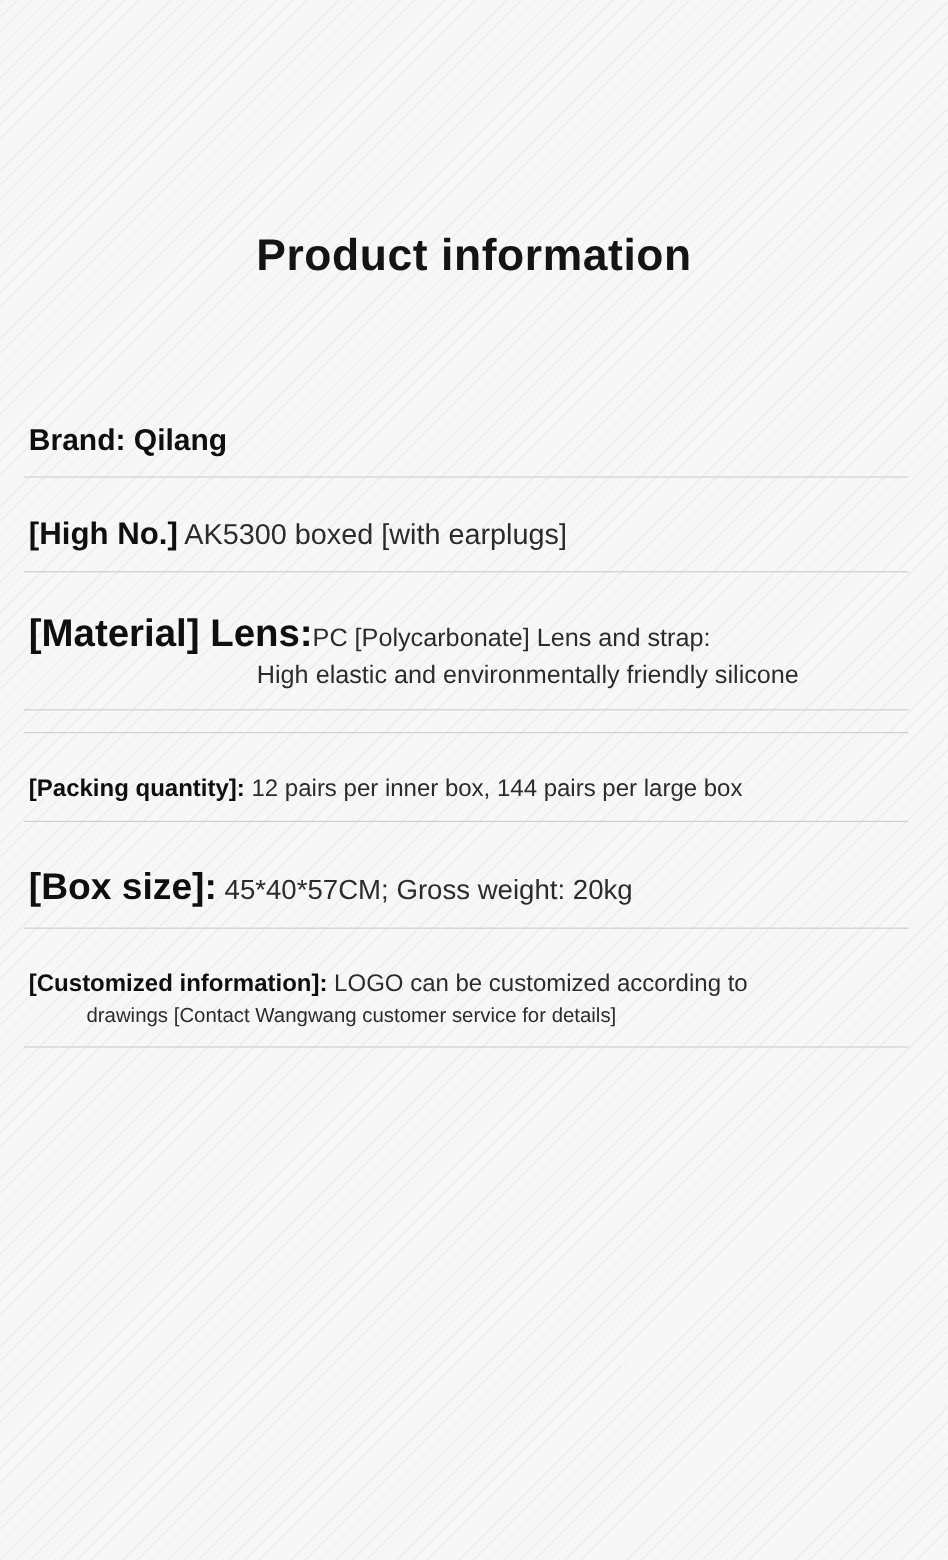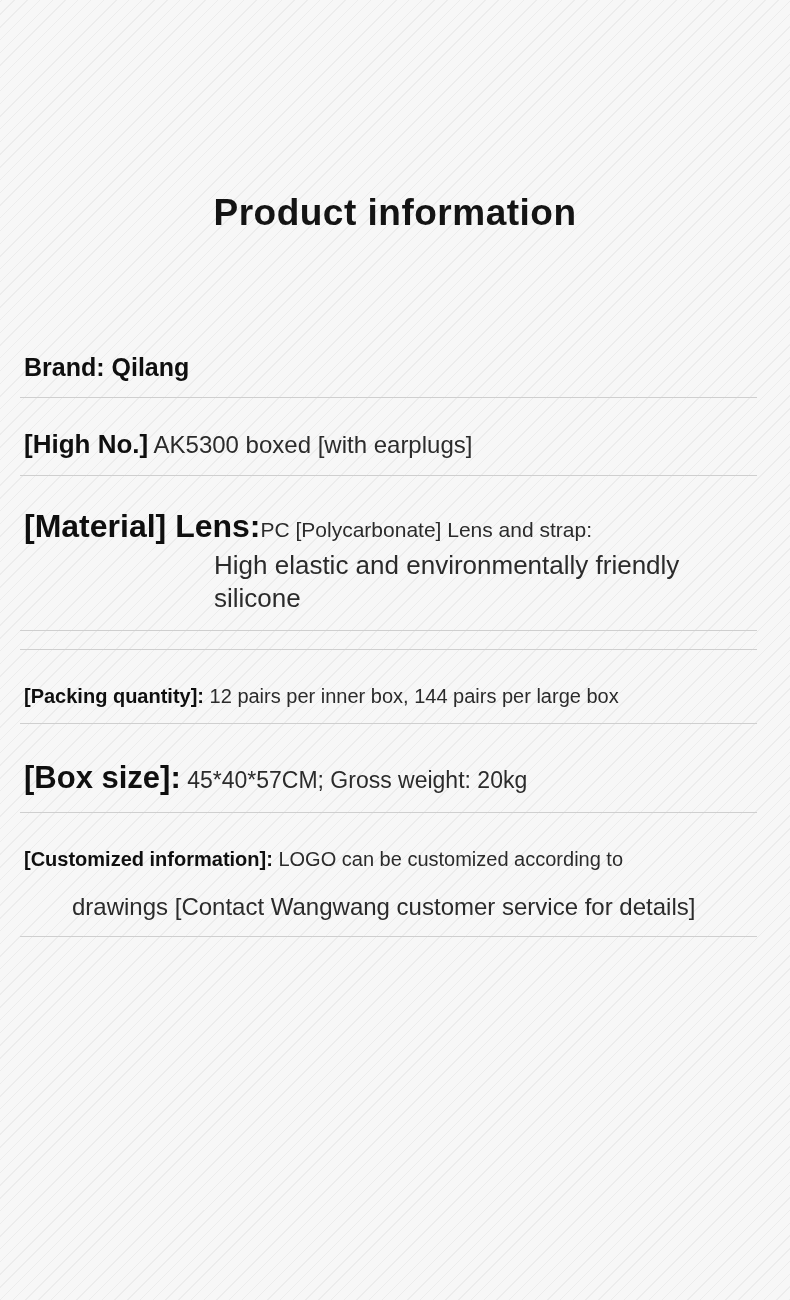--- a/index.html
+++ b/index.html
@@ -83,42 +83,42 @@
   .r-brand .lbl { font-size: 25px; }
 
   .r-item .spec-text { font-size: 24px; padding-top: 12px; }
   .r-item .lbl { font-size: 26px; }
 
   .r-material .spec-text { font-size: 21px; padding-top: 12px; }
   .r-material .lbl { font-size: 32px; }
   .r-material .second-line {
     display: block;
     padding-left: 190px;
-    font-size: 26px;
+    font-size: 21px;
     color: #2b2b2b;
     margin-top: 2px;
   }
 
   .r-weight .spec-text { font-size: 23px; padding-top: 16px; }
   .r-weight .lbl { font-size: 27px; }
 
   .r-packing .spec-text { font-size: 20px; padding-top: 16px; }
   .r-packing .lbl { font-size: 20px; }
 
   .r-box .spec-text { font-size: 23px; padding-top: 16px; }
   .r-box .lbl { font-size: 31px; }
 
   .r-custom .spec-text { font-size: 20px; padding-top: 16px; }
   .r-custom .lbl { font-size: 20px; }
   .r-custom .second-line {
     display: block;
     padding-left: 48px;
-    font-size: 24px;
+    font-size: 17px;
     color: #2b2b2b;
-    margin-top: 19px;
+    margin-top: 3px;
   }
 </style>
 </head>
 <body>
 
 <div class="page">
 
   <h1 class="title">Product information</h1>
 
   <ul class="spec-list">

